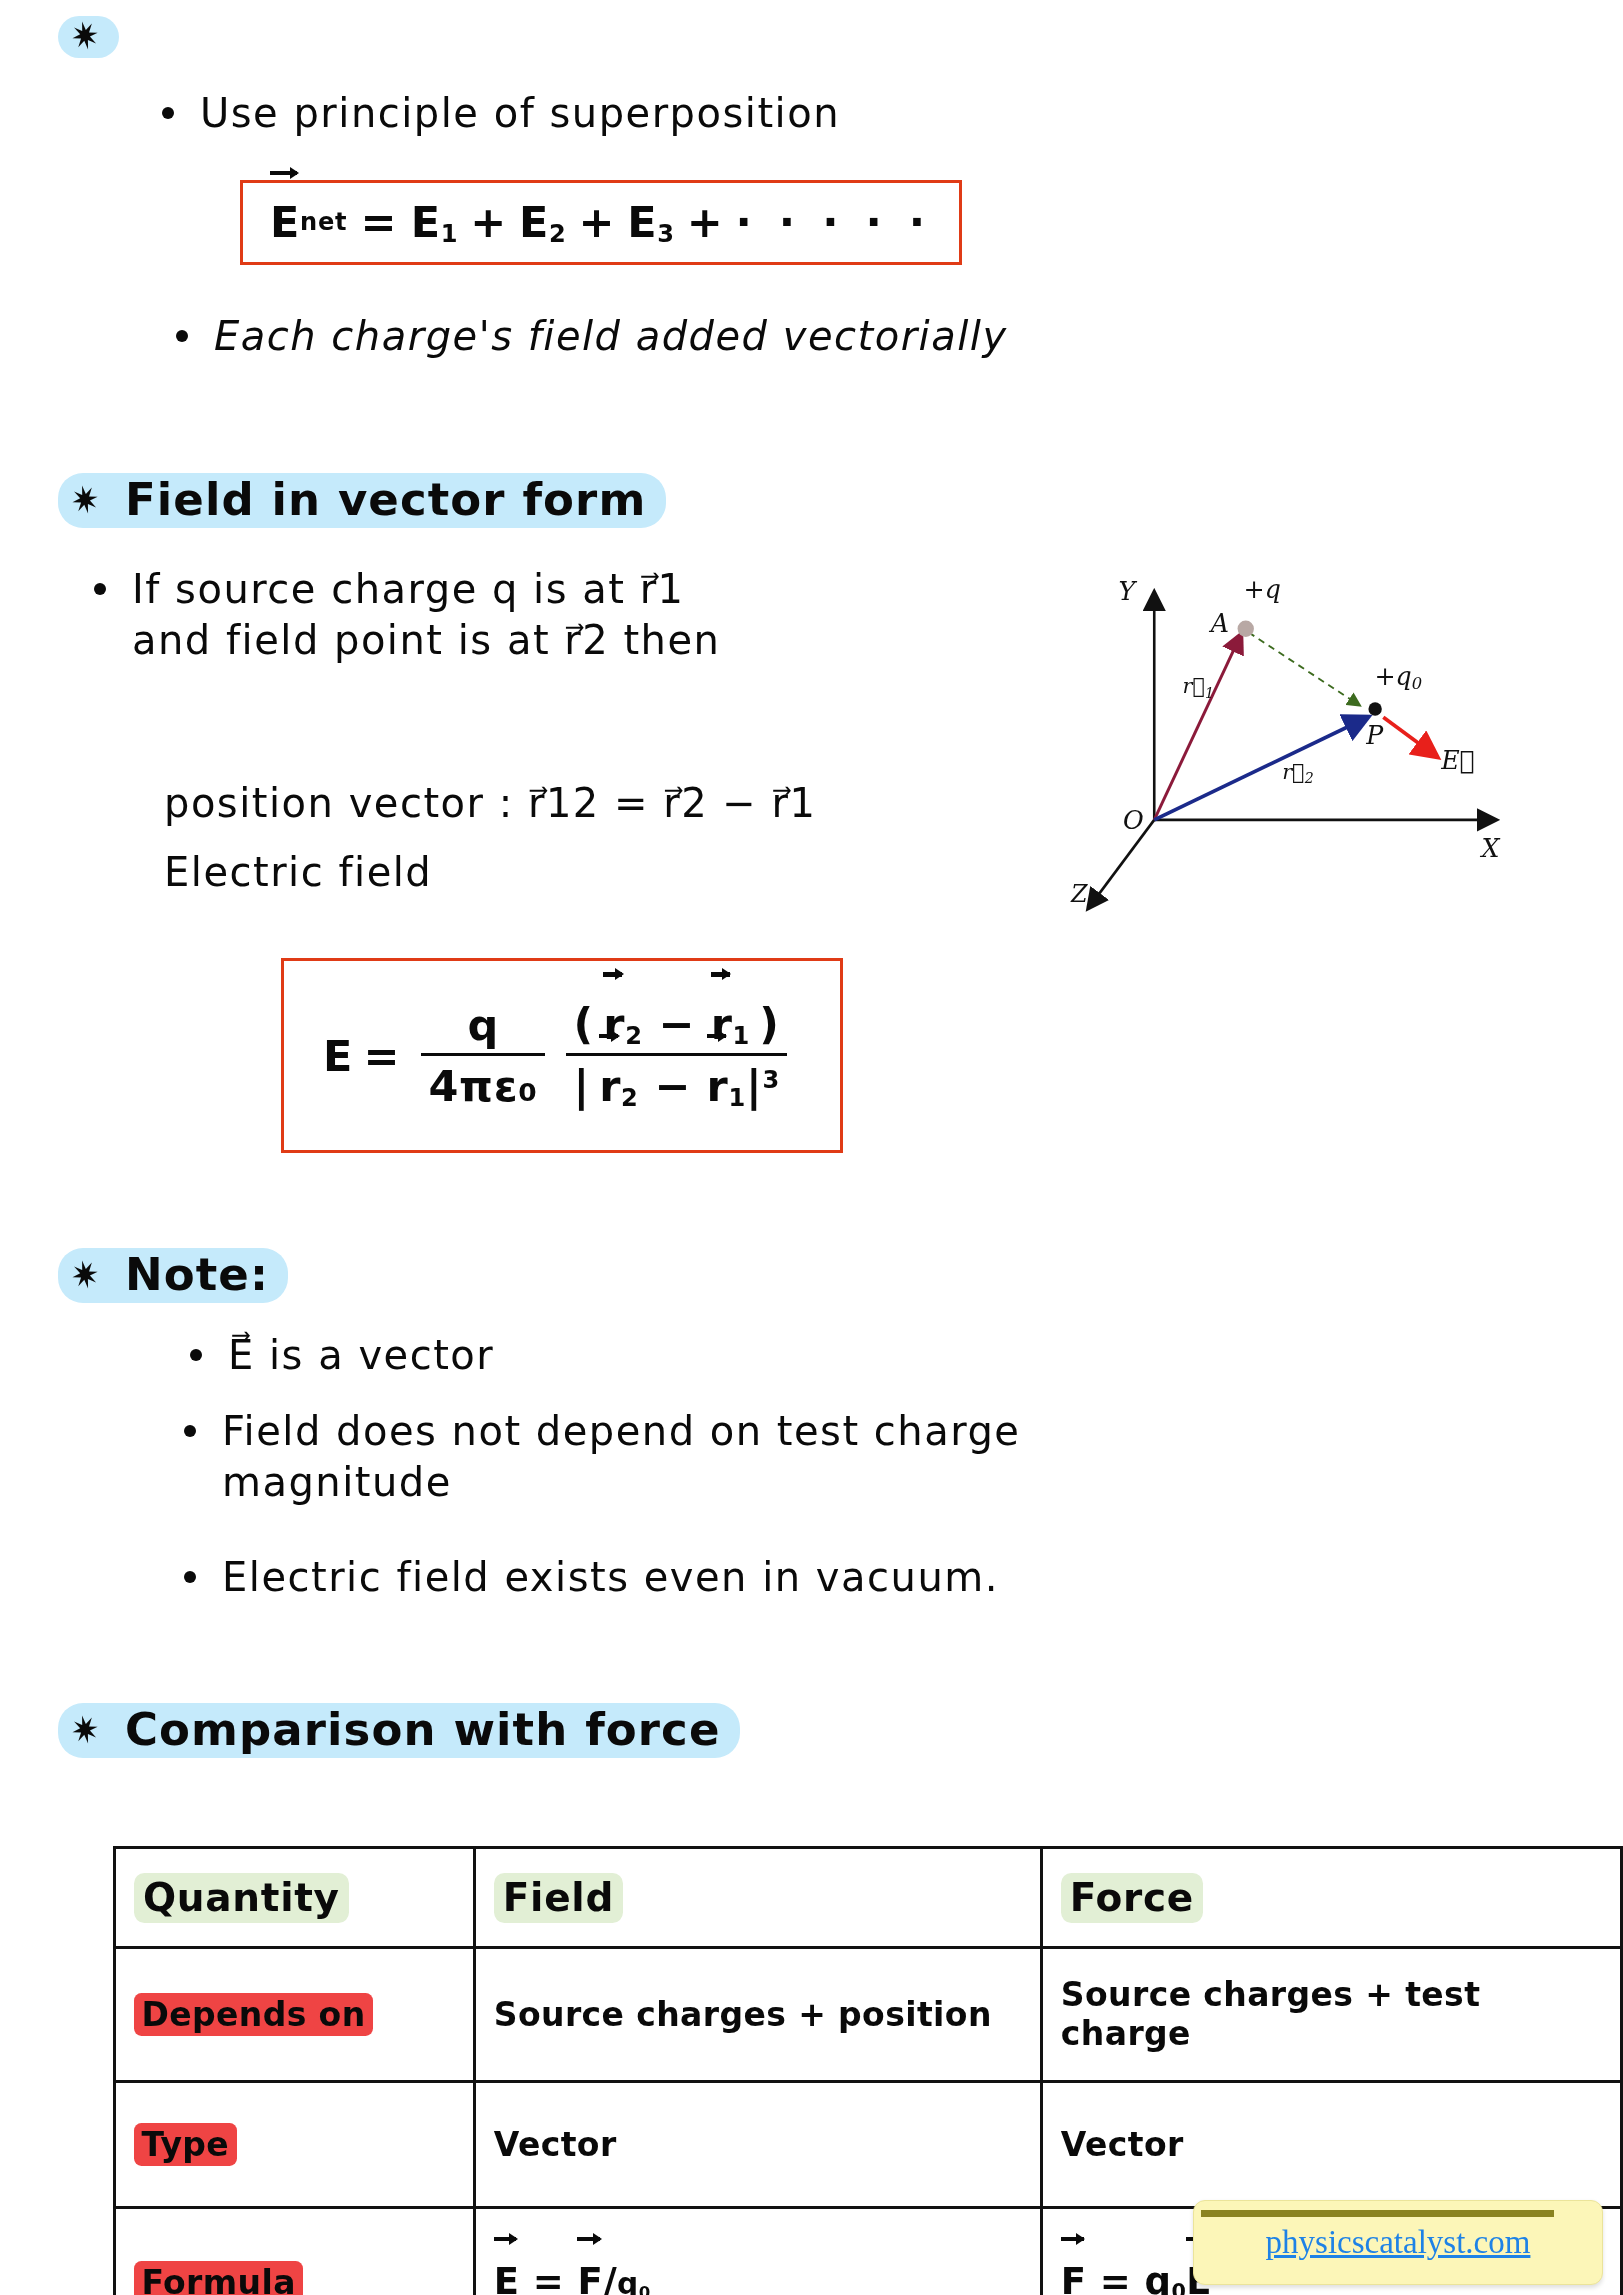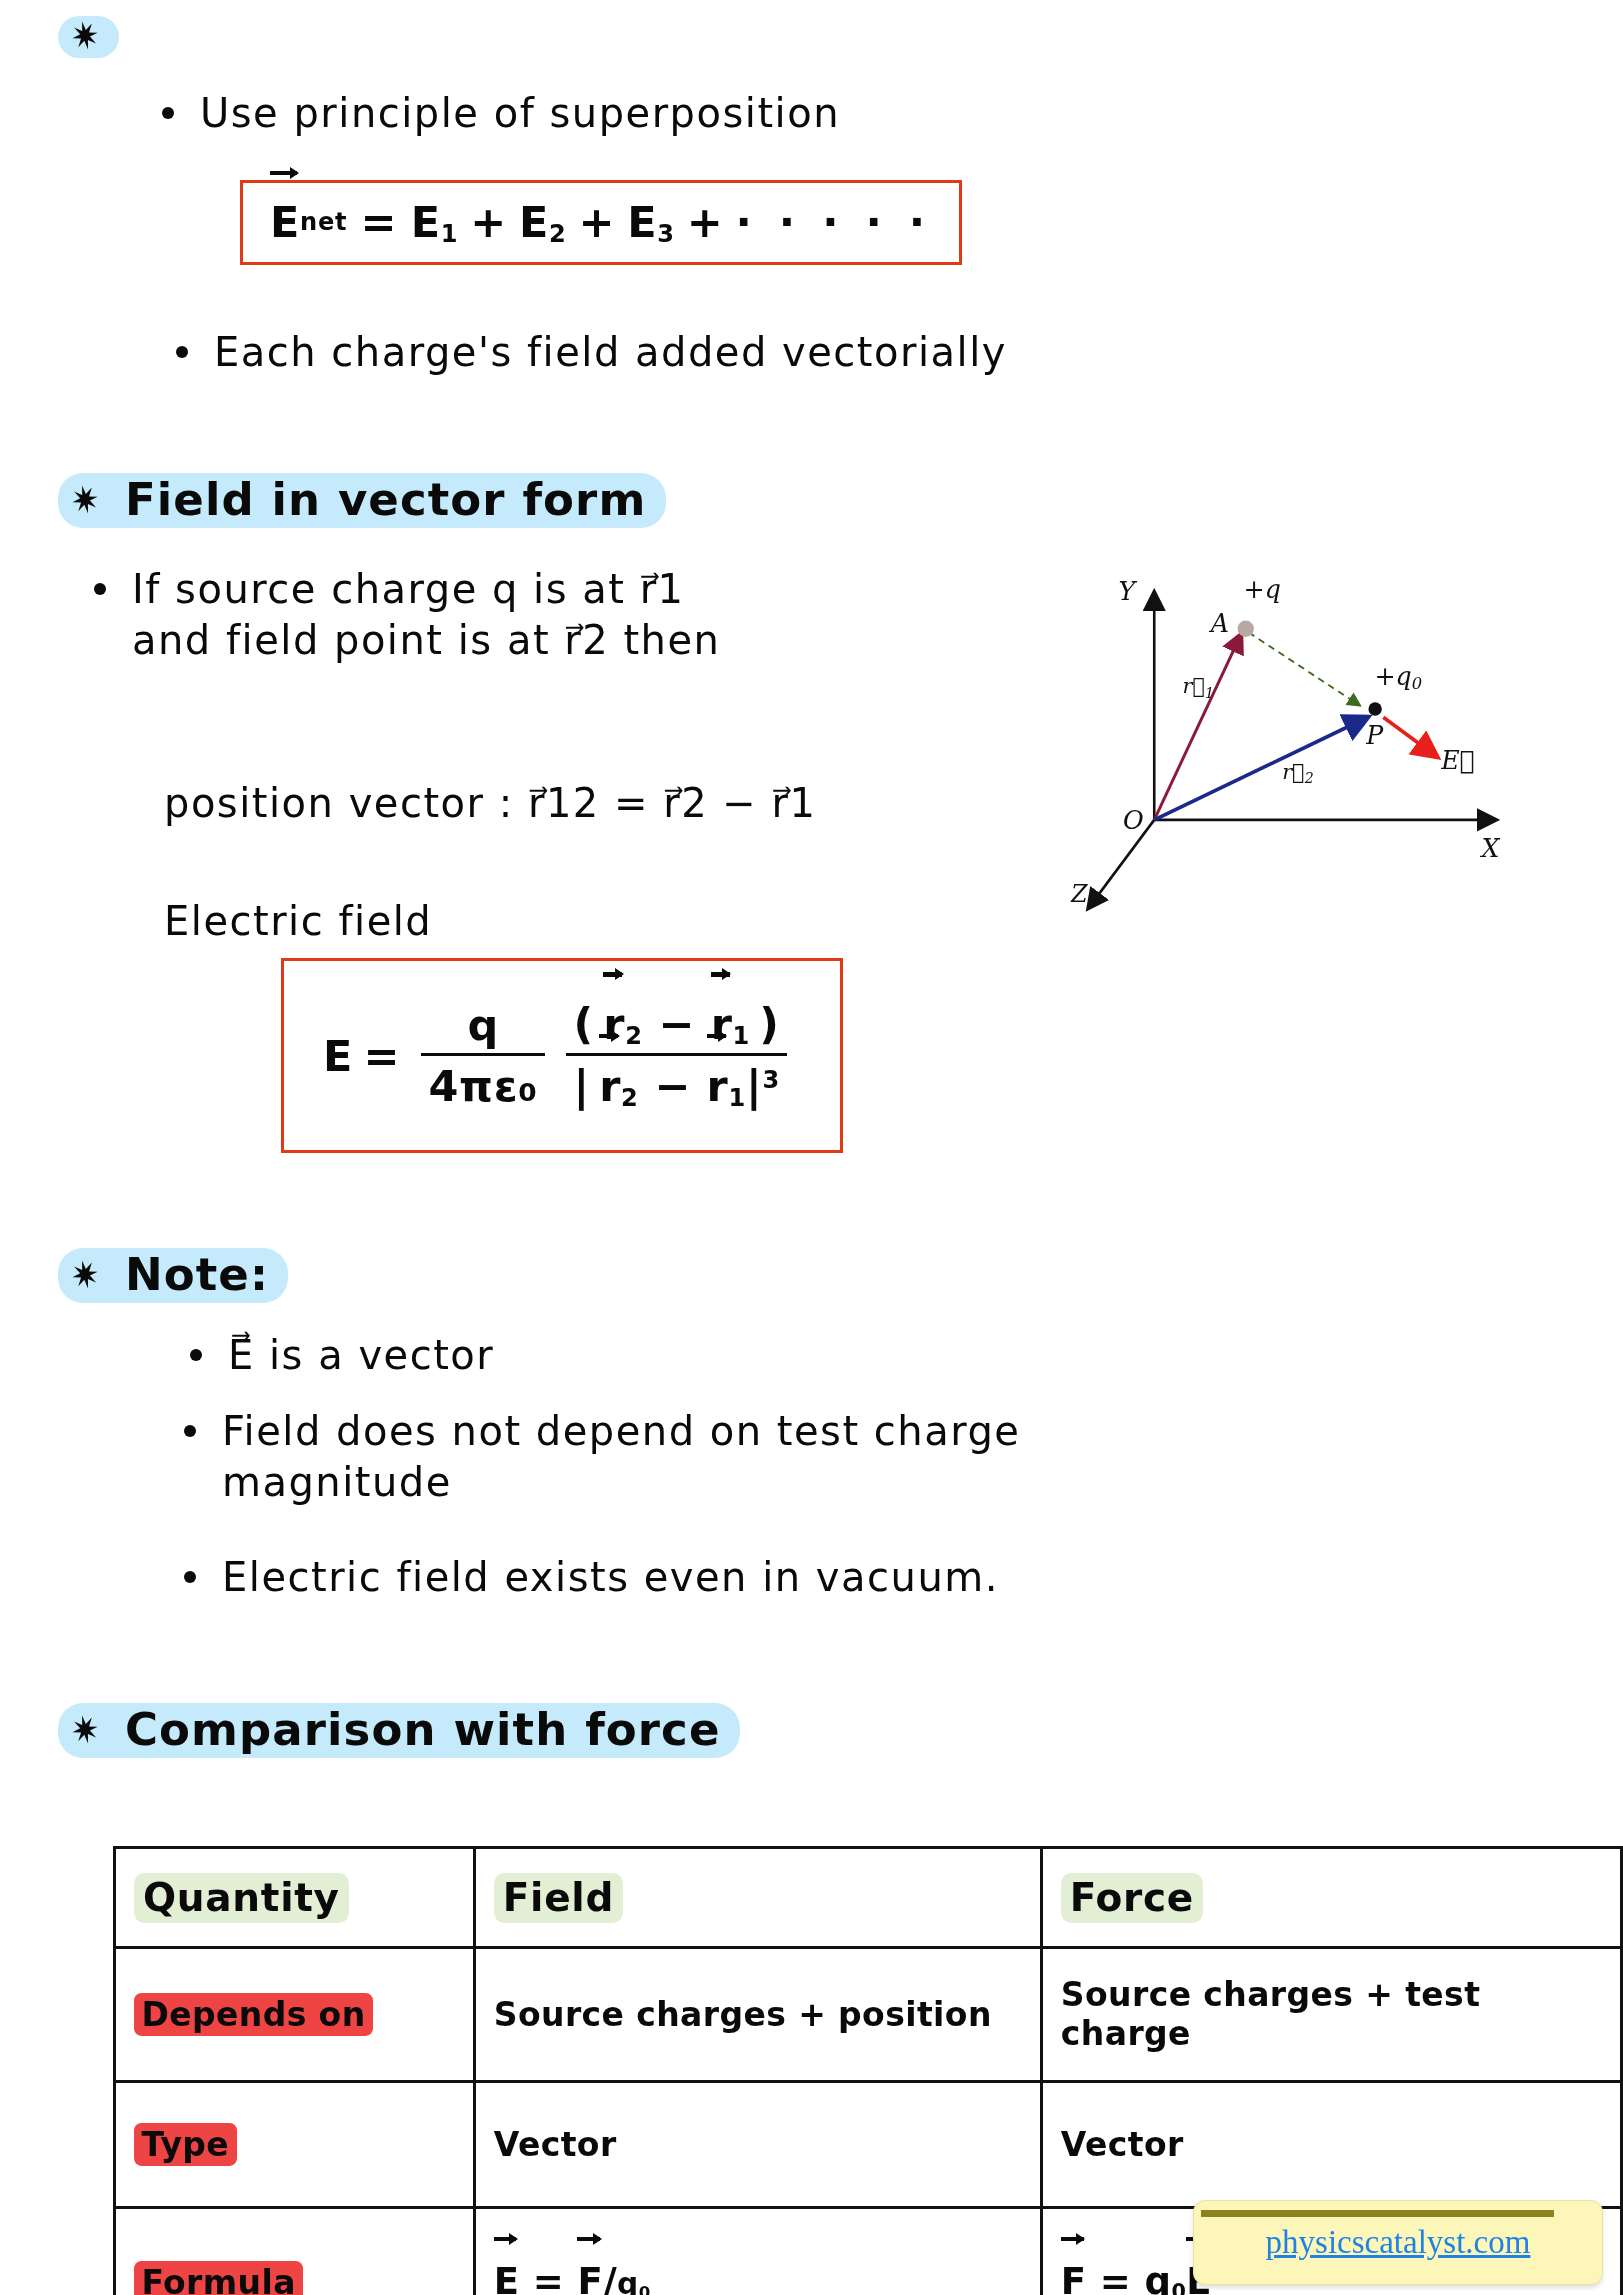--- a/index.html
+++ b/index.html
@@ -240,40 +240,40 @@
       <span>E<sub class="s">1</sub></span>
       <span style="padding:0 12px">+</span>
       <span>E<sub class="s">2</sub></span>
       <span style="padding:0 12px">+</span>
       <span>E<sub class="s">3</sub></span>
       <span style="padding:0 12px">+</span>
       <span style="letter-spacing:6px">· · · · ·</span>
     </span>
   </div>
 
-  <div class="bullet-row" style="left:176px; top:327px;">
+  <div class="bullet-row" style="left:176px; top:311px;font-style:italic;">
     <span class="dot"></span>
     <span class="hw bullet-text">Each charge's field  added vectorially</span>
   </div>
 
   <div class="heading" style="left:58px; top:473px;">
     <span class="hl">
       <span class="star">✷</span>
       <span class="hw heading-text">Field  in  vector form</span>
     </span>
   </div>
 
   <div class="bullet-row" style="left:94px; top:564px; max-width:967px;">
     <span class="dot"></span>
     <span class="hw bullet-text">If  source  charge  q  is  at  r⃗1
 and field  point  is  at  r⃗2 then</span>
   </div>
 
   <div class="hw plain-line" style="left:164px; top:762px;">position vector : r⃗12 = r⃗2 − r⃗1</div>
-  <div class="hw plain-line" style="left:164px; top:880px;">Electric field</div>
+  <div class="hw plain-line" style="left:164px; top:831px;">Electric field</div>
 
   <div class="redbox" style="left:281px; top:958px; width:562px; height:195px; padding-left:39px;">
     <span class="hw formula">
       <span>E</span>
       <span style="padding:0 10.4px">=</span>
       <span class="frac">
         <span class="num">q</span>
         <span class="den">4πε₀</span>
       </span>
       <span class="frac">

